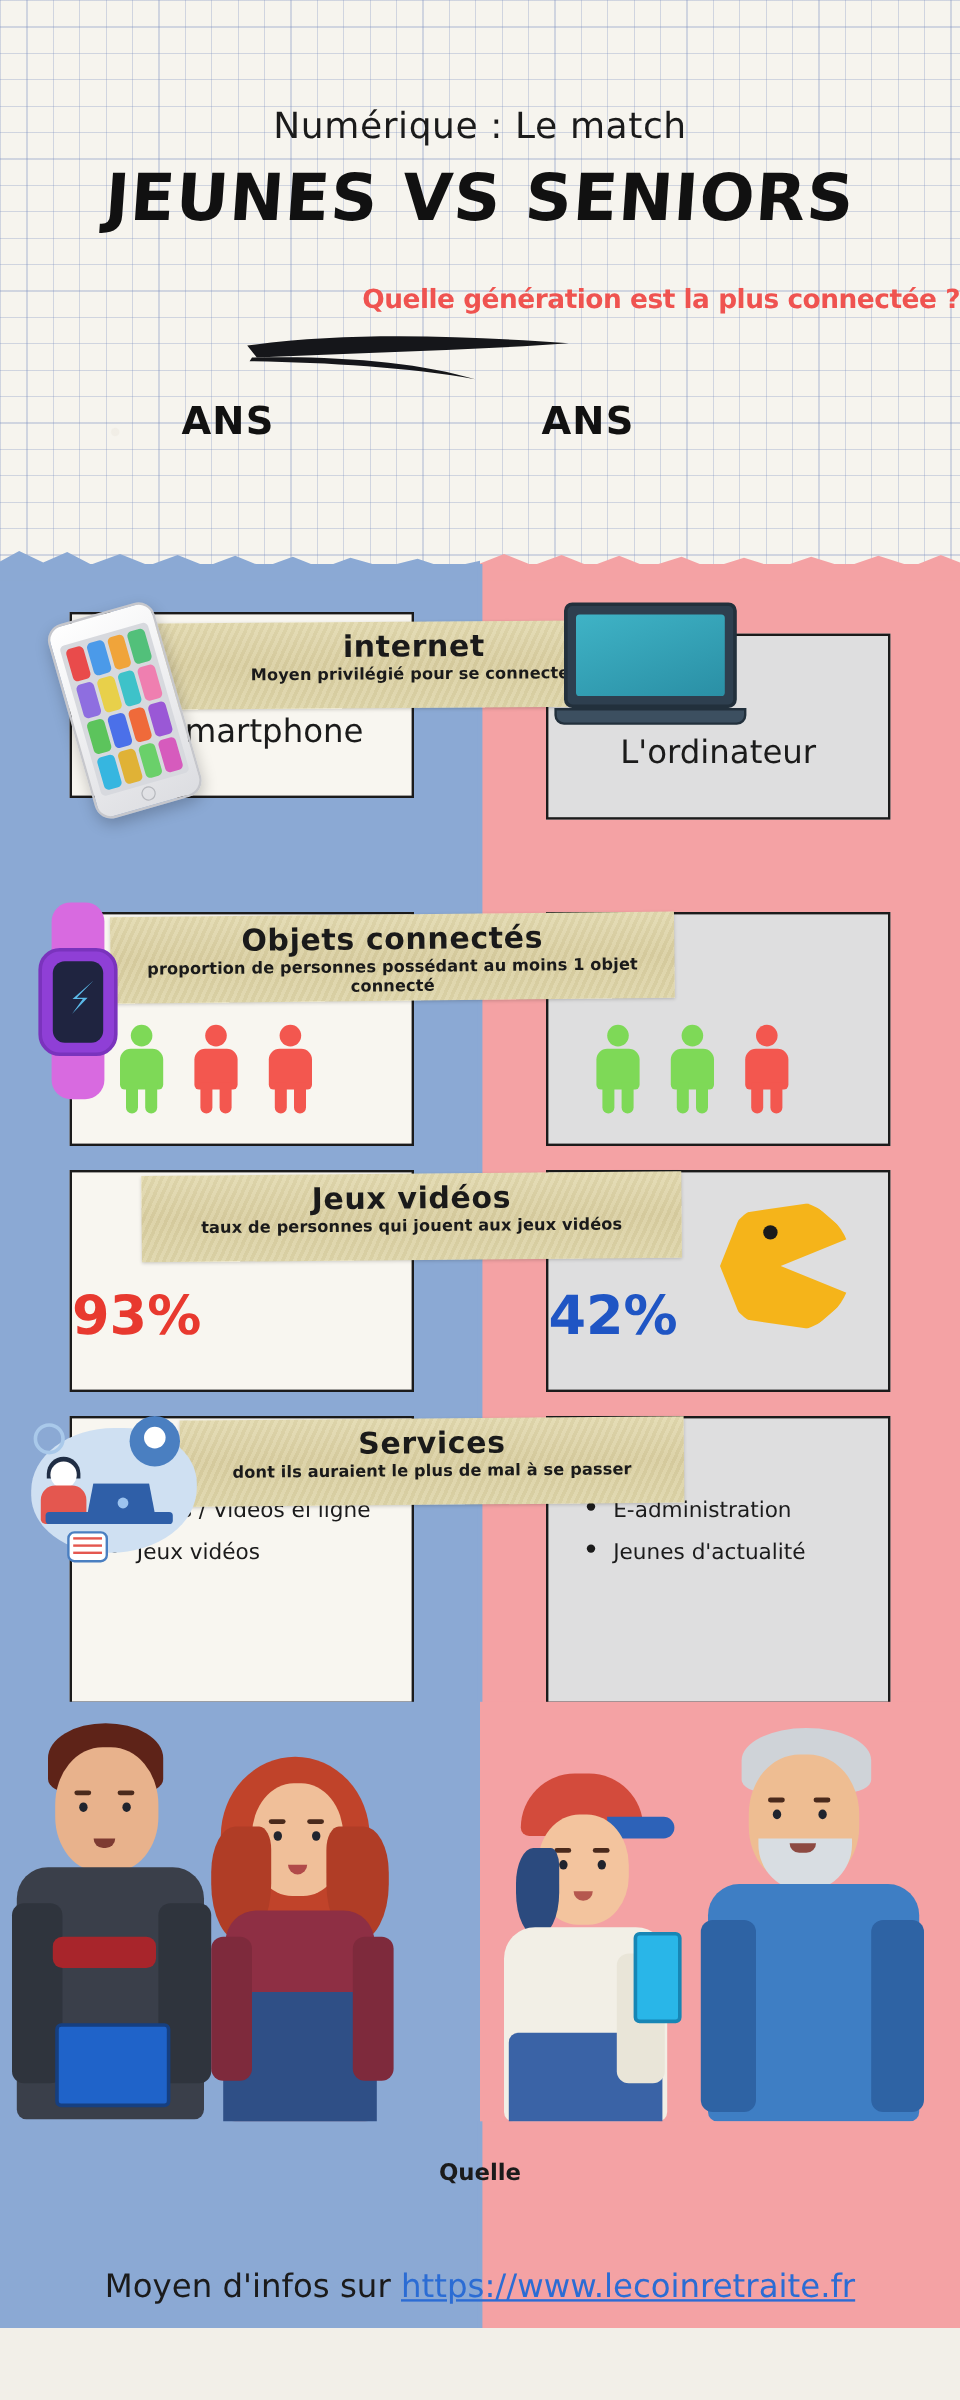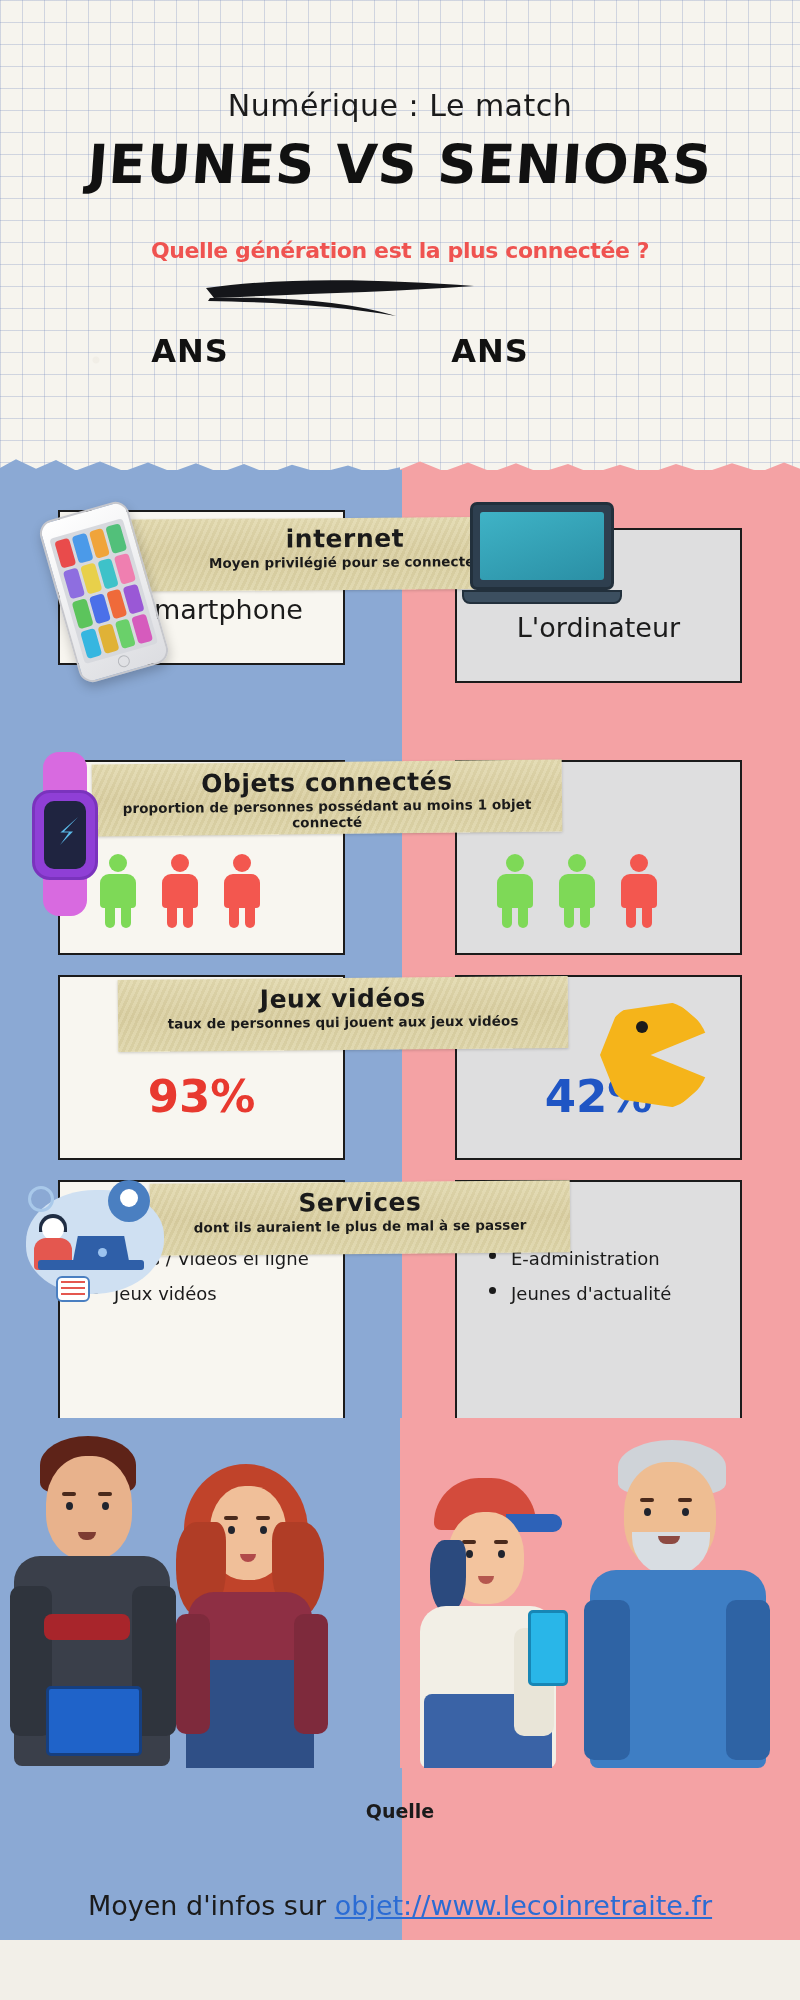--- a/index.html
+++ b/index.html
@@ -68,21 +68,21 @@
     font-family:"DejaVu Sans", sans-serif;
   }
   .headline {
     position:absolute; left:0; top:133px; width:800px; text-align:center;
     font-size:54px; font-weight:900; color:#111; letter-spacing:1px;
     font-family:"DejaVu Sans", sans-serif;
     text-transform:uppercase;
     transform:skewX(-4deg);
   }
   .subline {
-    position:absolute; left:0; top:238px; width:800px; text-align:center;
+    position:absolute; left:0; top:238px; width:800px; text-align:right;
     font-size:22px; font-weight:700; color:#ef5350; letter-spacing:-.4px;
   }
   .swoosh {
     position:absolute; left:200px; top:272px; width:280px; height:48px;
   }
 
   
   .age-col {
     position:absolute; top:334px; width:260px; text-align:center;
     font-size:32px; font-weight:900; color:#111; line-height:1.08;
@@ -115,21 +115,21 @@
   }
   .panel-left  { background:#f8f6f0; left:58px; width:287px; }
   .panel-right { background:#dededf; left:455px; width:287px; }
 
   .answer {
     position:absolute; left:0; width:100%; text-align:center;
     font-size:27px; color:#1b1b1b;
   }
 
   .pct {
-    position:absolute; left:0; width:100%; text-align:center;
+    position:absolute; left:0; width:100%; text-align:left;
     font-size:45px; font-weight:700;
   }
   .pct-young { color:#e8392f; }
   .pct-senior { color:#1f55c4; }
 
   .bullets {
     position:absolute; left:30px; top:24px; font-size:18px; color:#1b1b1b;
     line-height:1.95; list-style:none;
   }
   .bullets li { position:relative; padding-left:24px; white-space:nowrap; }
@@ -496,16 +496,16 @@
         <div class="mouth" style="left:74px;top:96px;width:22px;background:#8d4a42;"></div>
         <div class="torso" style="left:6px;top:130px;width:176px;height:198px;background:#3e7ec4;"></div>
         <div class="arm" style="left:0px;top:160px;width:46px;height:160px;background:#2e63a4;"></div>
         <div class="arm" style="left:142px;top:160px;width:44px;height:160px;background:#2e63a4;"></div>
       </div>
     </div>
   </div>
 
   <div class="footer src-title">Quelle</div>
   <div class="footer plus">
-    <span>Moyen d'infos sur </span><a class="url" href="#">objet://www.lecoinretraite.fr</a>
+    <span>Moyen d'infos sur </span><a class="url" href="#">https://www.lecoinretraite.fr</a>
   </div>
 
 </div>
 
 </body></html>

